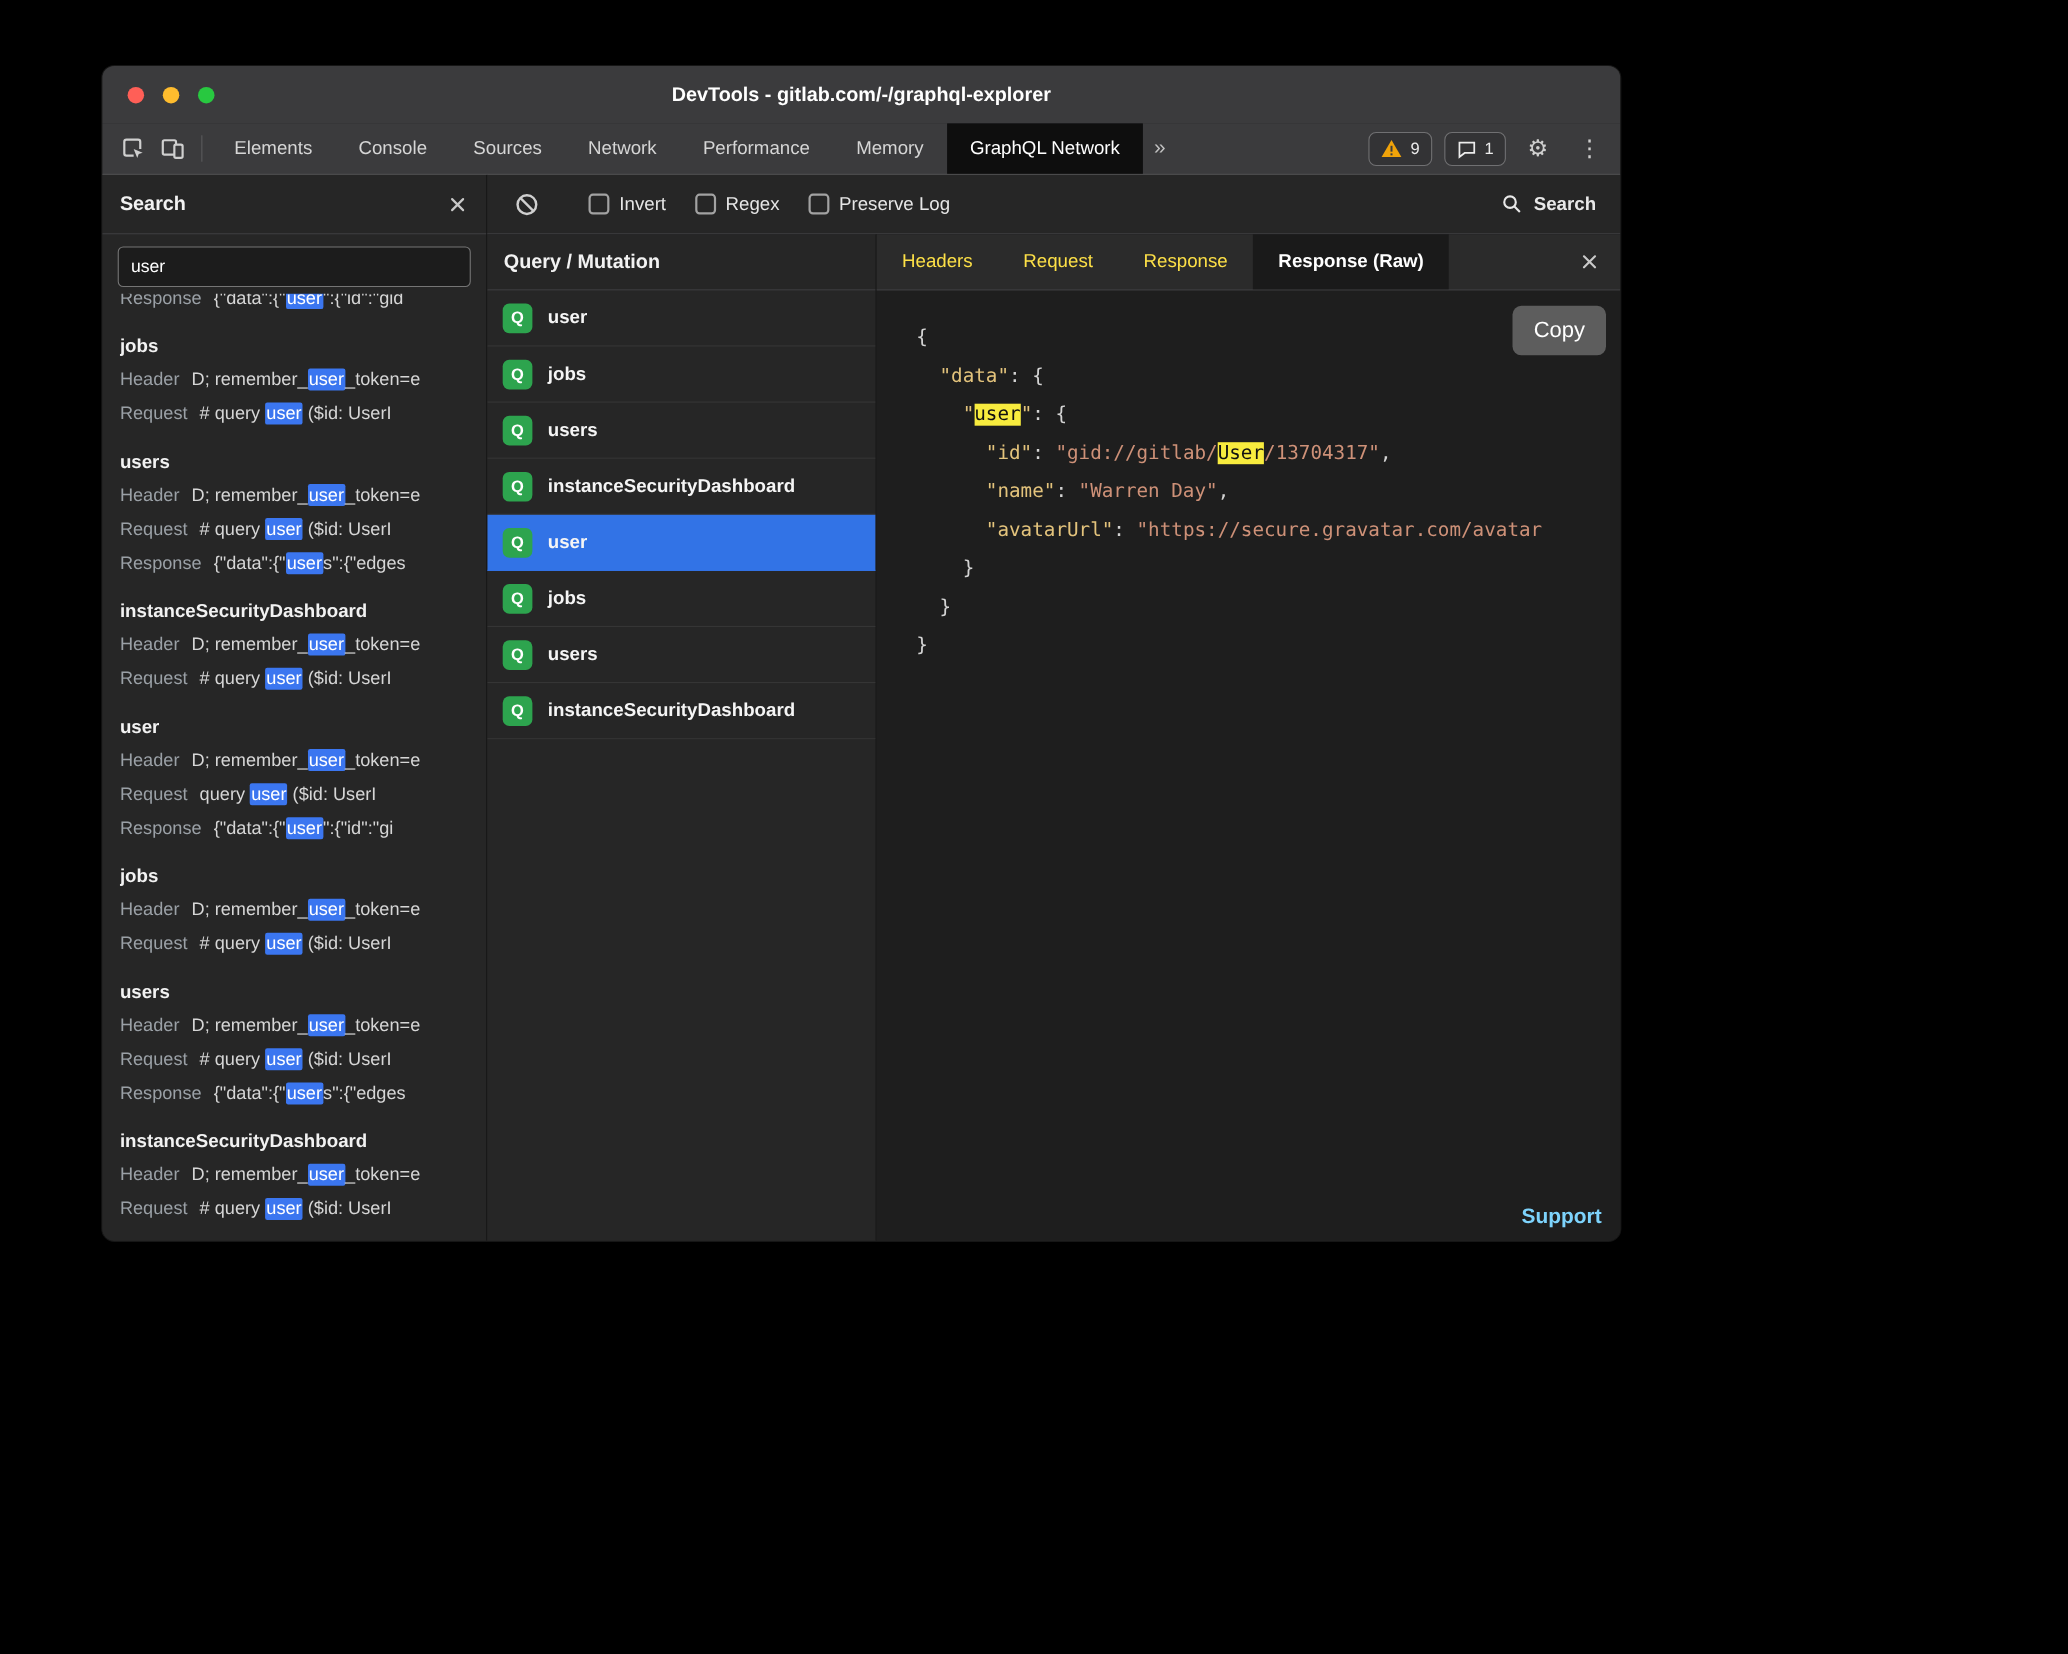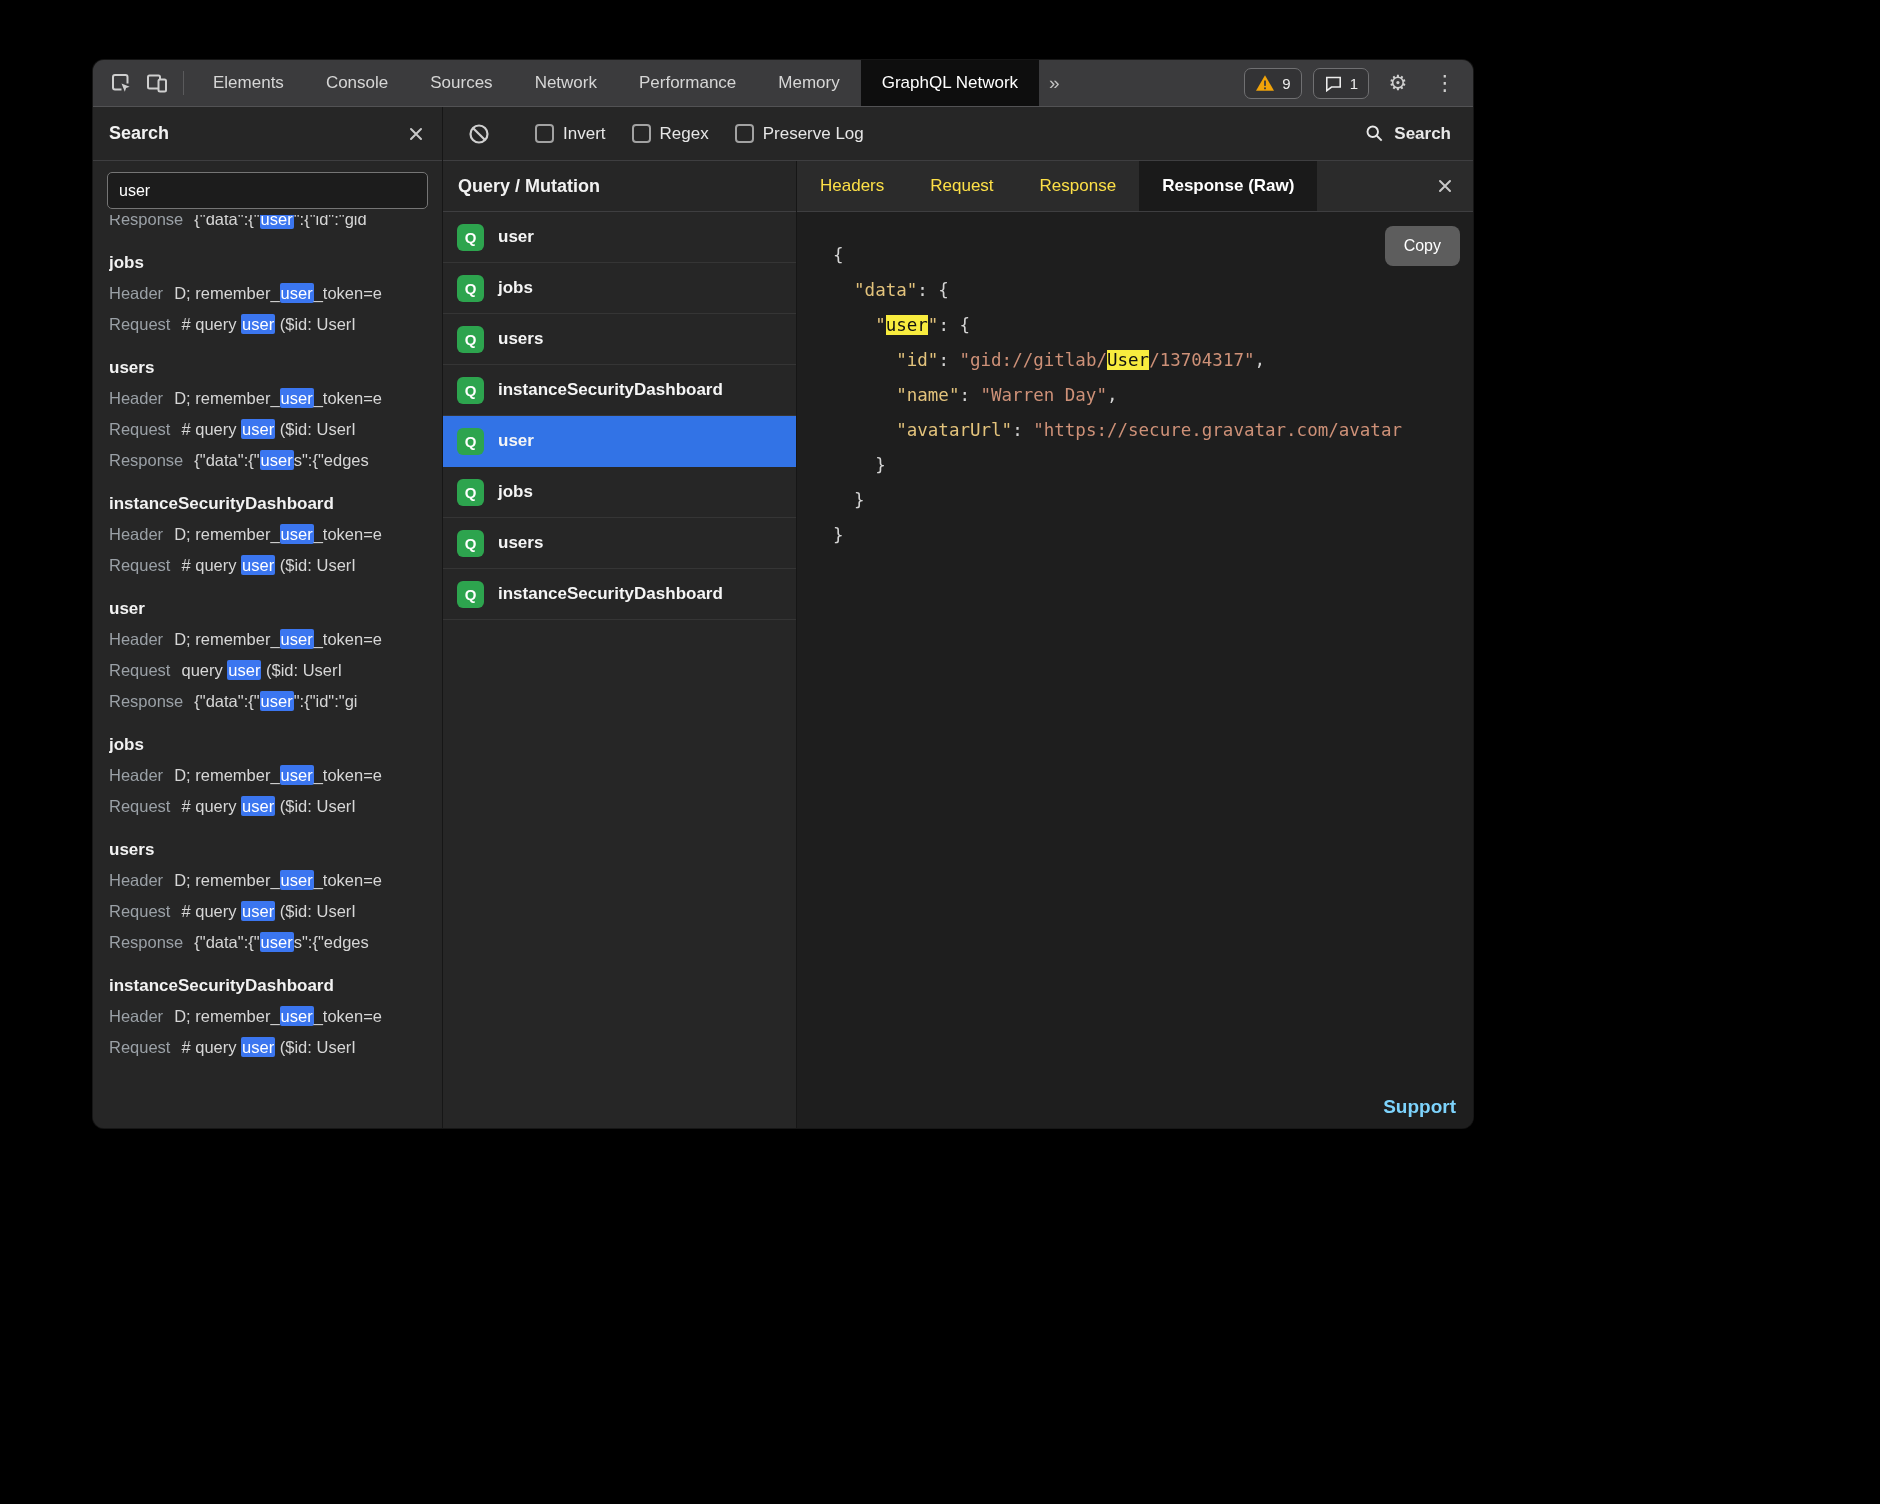--- a/index.html
+++ b/index.html
@@ -89,36 +89,44 @@
   .response-panel { flex:1; display:flex; flex-direction:column; min-width:0; background:#1e1e1e; }
   .response-tabs { height:51px; flex:0 0 51px; background:#2b2b2b; display:flex;
                    align-items:stretch; border-bottom:1px solid #3e3e40; }
   .resp-tabs-list { display:flex; align-items:stretch; }
   .resp-tab { padding:0 23px; display:flex; align-items:center; font-size:17px;
               color:#fde047; white-space:nowrap; }
   .resp-tab.active { background:#1a1a1a; color:#fff; font-weight:bold; }
   .resp-close { margin-left:auto; padding:0 18px; }
   .response-content { flex:1; position:relative; padding:26px 0 0 36px; overflow:hidden; }
   .copy-btn { position:absolute; top:14px; right:13px; background:#5d5d5d; color:#fff;
-              border:none; border-radius:8px; padding:11px 19px; font-size:16px;
+              border:none; border-radius:8px; padding:11px 19px; font-size:20px;
               font-family:inherit;margin-left:24px; }
   .code { font-family:"DejaVu Sans Mono", monospace; font-size:17.5px; line-height:35px;
           white-space:pre; overflow:hidden; }
   .tok-key { color:#e3c37c; }
   .tok-str { color:#ce9178; }
   .tok-punct { color:#d4d4d4; }
   .hl-yellow { background:#f8ec3e; color:#111; }
   .support-label { position:absolute; right:17px; bottom:10px; color:#7dd3fc;
                    font-weight:bold; font-size:19px; }
 </style>
 </head>
 <body>
 
 <div class="window">
 
+  <header class="titlebar">
+    <div class="traffic-lights">
+      <span class="light red"></span>
+      <span class="light yellow"></span>
+      <span class="light green"></span>
+    </div>
+    <div class="window-title">DevTools - gitlab.com/-/graphql-explorer</div>
+  </header>
 
   <div class="tabbar">
     <span class="tool-icon">
       <svg width="24" height="24" viewBox="0 0 24 24" fill="none" stroke="currentColor" stroke-width="2">
         <path d="M12.5 18.5H6a2 2 0 0 1-2-2V6a2 2 0 0 1 2-2h10.5a2 2 0 0 1 2 2v6.5"></path>
         <path d="M12.5 12.5l8.2 3.3-3.6 1.3-1.3 3.6z" fill="currentColor" stroke="none"></path>
       </svg>
     </span>
     <span class="tool-icon">
       <svg width="24" height="24" viewBox="0 0 24 24" fill="none" stroke="currentColor" stroke-width="2">

